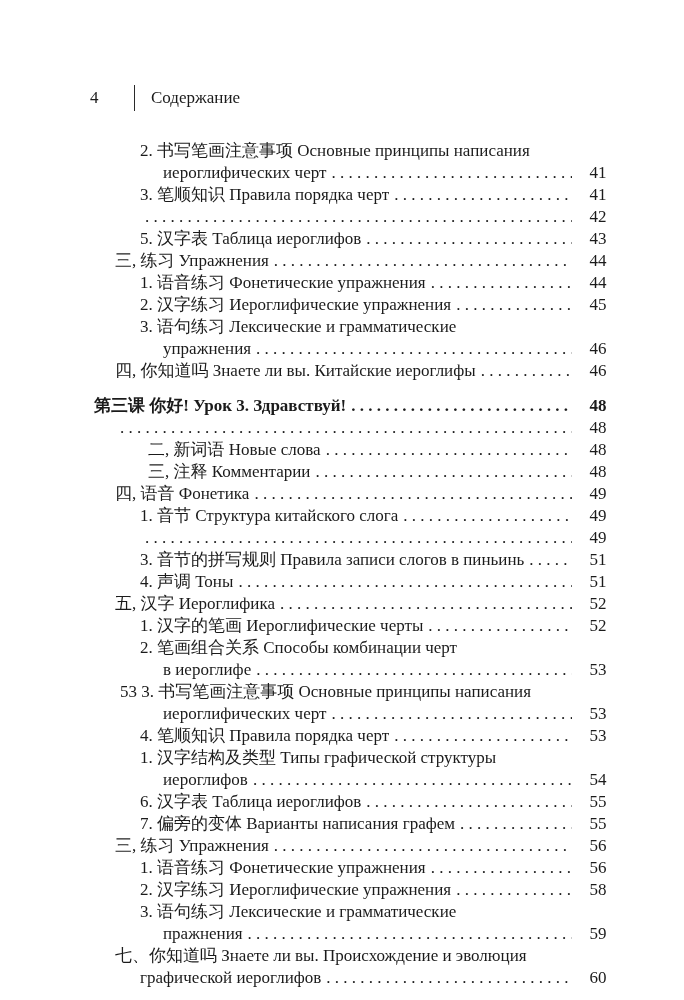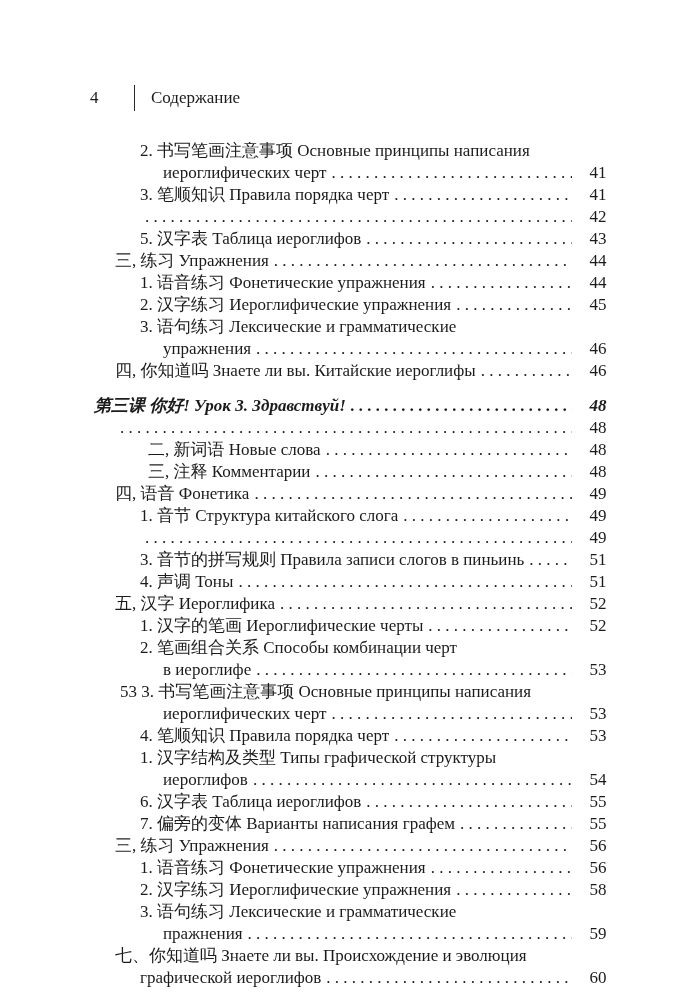--- a/index.html
+++ b/index.html
@@ -39,21 +39,21 @@
   }
   .toc-list {
     font-size: 17px;
     line-height: 22px;
   }
   .row {
     display: flex;
     align-items: baseline;
     white-space: nowrap;
   }
-  .row.gap { margin-top: 13px; font-style: italic; }
+  .row.gap { margin-top: 13px; }
   .row.bold { font-weight: bold; }
   .text { flex: 0 0 auto; }
   .dots {
     flex: 1 1 auto;
     overflow: hidden;
     white-space: nowrap;
     padding: 0 3px 0 5px;
   }
   .dots::after {
     content: ". . . . . . . . . . . . . . . . . . . . . . . . . . . . . . . . . . . . . . . . . . . . . . . . . . . . . . . . . . . . . . . . . . . . . . . . . . . . . . . .";

